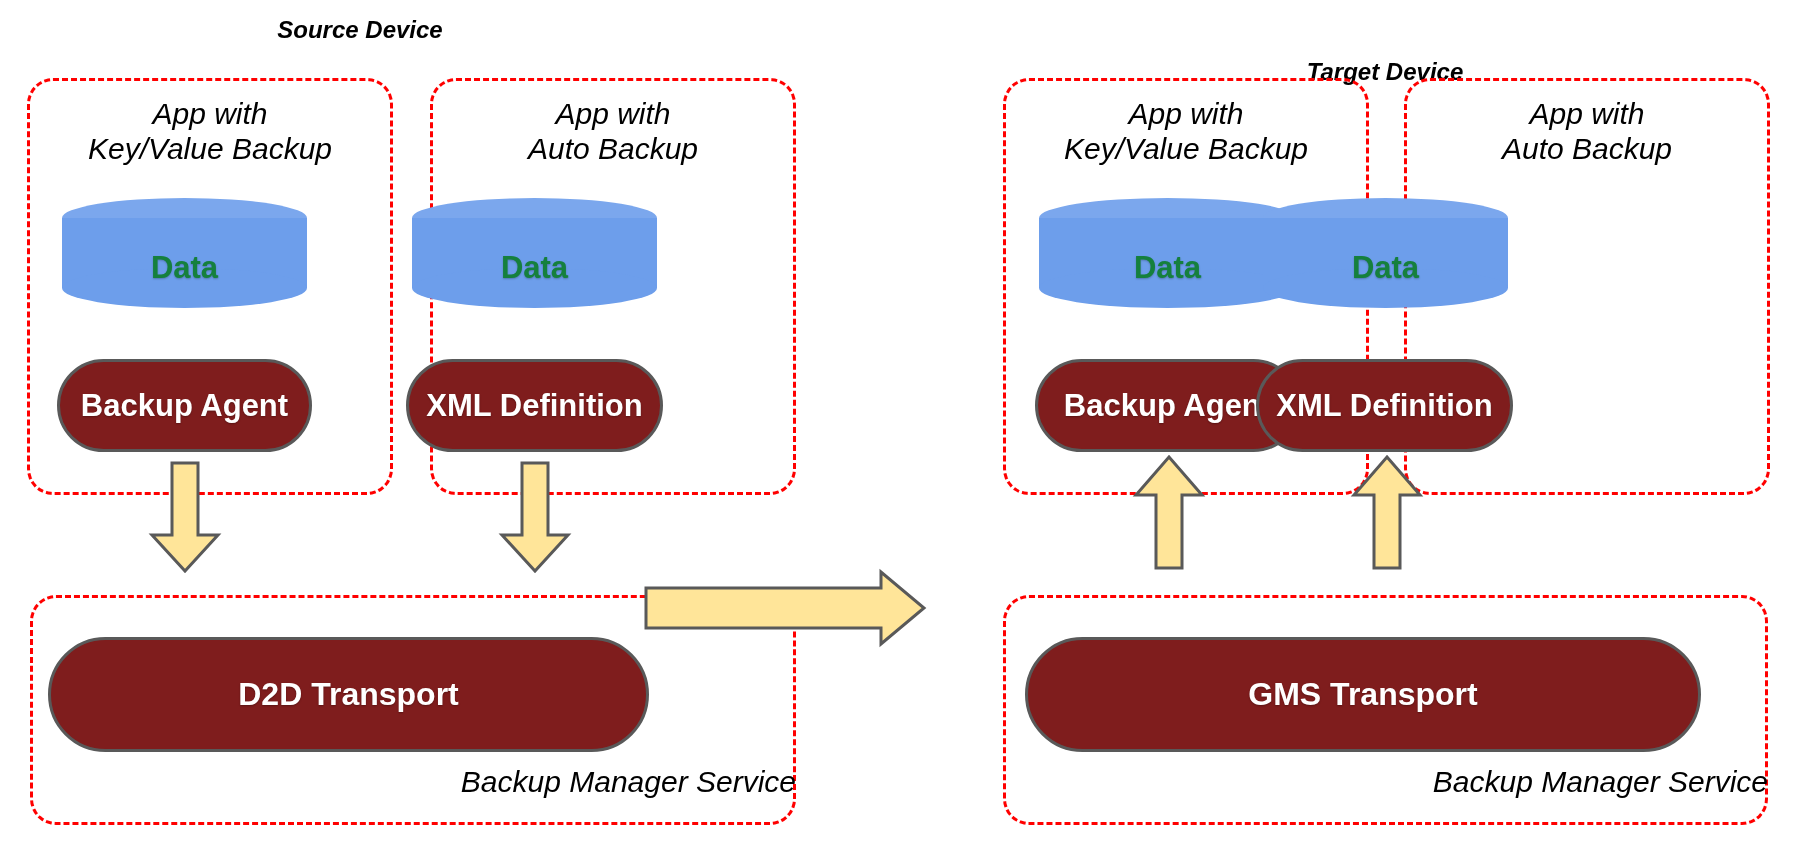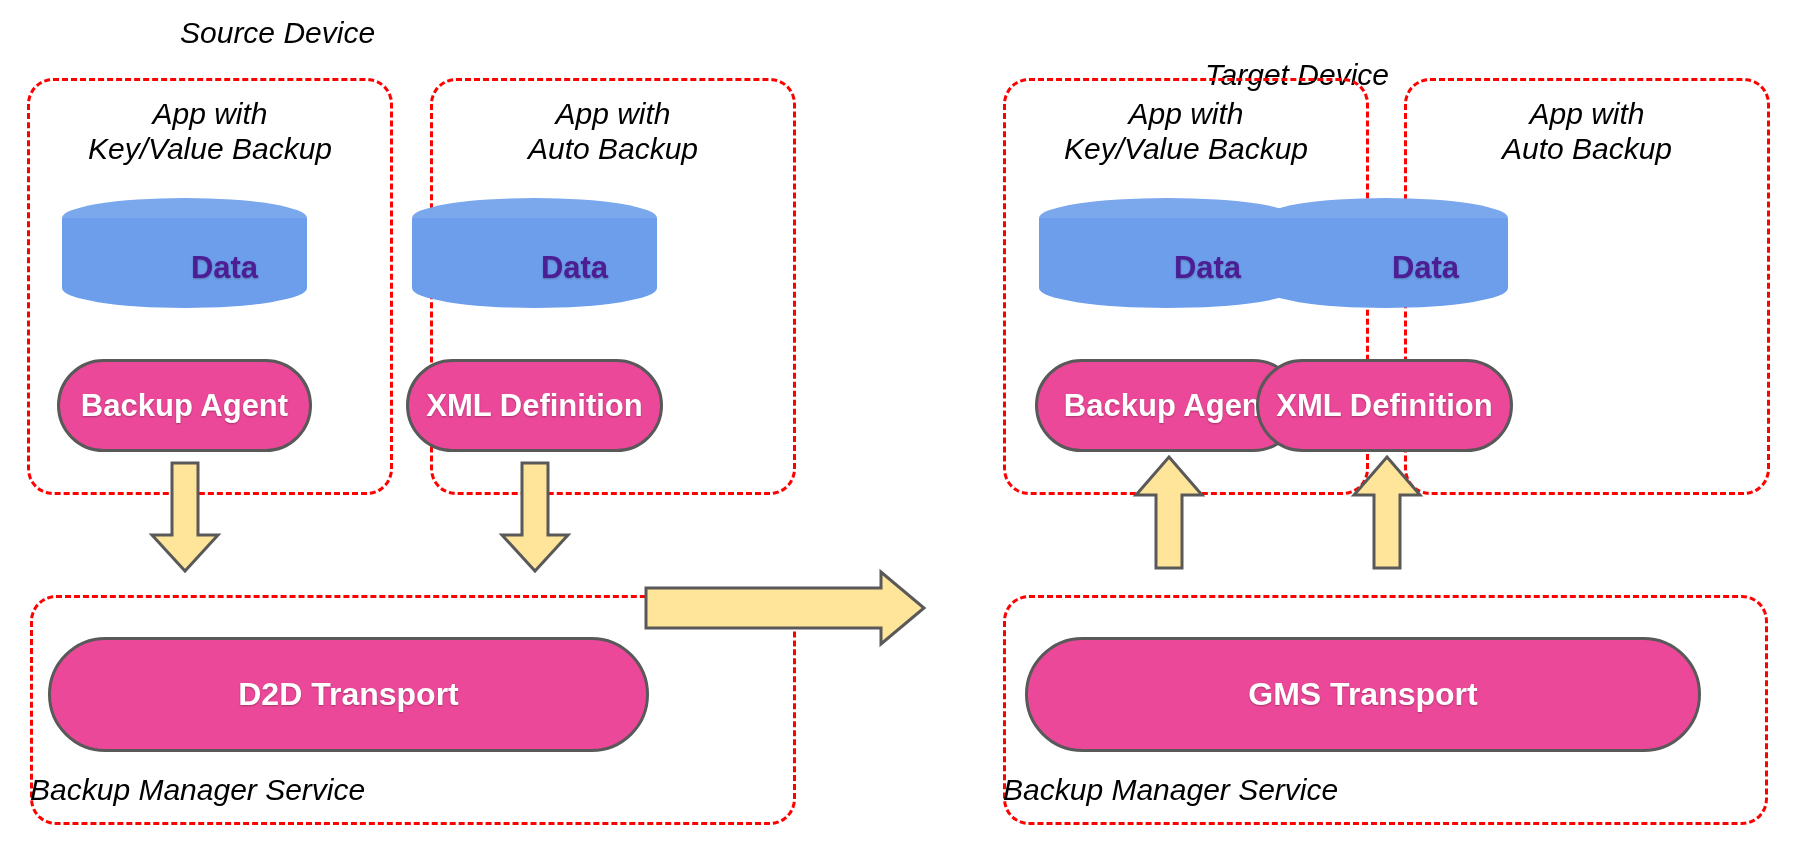--- a/index.html
+++ b/index.html
@@ -16,25 +16,26 @@
   }
   #stage {
     position: absolute;
     left: 0; top: 0;
     width: 1797px;
     height: 847px;
   }
   .device-title {
     position: absolute;
     font-style: italic;
-    font-size: 30px;
+    font-size: 24px;
     color: #000000;
-    text-align: left;
+    text-align: center;
     white-space: nowrap;
     font-family: "Liberation Sans", sans-serif;
+    font-weight: bold;
   }
   #src-title { left: 180px; top: 16px; width: 360px; }
   #tgt-title { left: 1205px; top: 16px; width: 360px; margin-top: 42px; }
 
   .dashed-box {
     position: absolute;
     border: 3px dashed #ff0000;
     border-radius: 26px;
     box-sizing: border-box;
     background: transparent;
@@ -71,31 +72,30 @@
     position: absolute;
     left: 0;
     background: #6d9eeb;
     border-radius: 50%;
   }
   .cyl-label {
     position: absolute;
     left: 0;
     width: 100%;
     text-align: center;
-    color: #4c1d95;
+    color: #15803d;
     font-weight: bold;
     font-size: 31px;
     text-shadow: 0 1px 2px rgba(0,0,0,0.25);
-    margin-left: 40px;
   }
 
   
   .pill {
     position: absolute;
-    background: #ec4899;
+    background: #7f1d1d;
     border: 3px solid #595959;
     box-sizing: border-box;
     display: flex;
     align-items: center;
     justify-content: center;
     color: #ffffff;
     font-weight: bold;
     text-shadow: 0 1px 2px rgba(0,0,0,0.3);
   }
 
@@ -109,23 +109,22 @@
     stroke: #595959;
     stroke-width: 3;
     stroke-linejoin: miter;
   }
 
   .bms-caption {
     position: absolute;
     font-style: italic;
     font-size: 30px;
     color: #000000;
-    text-align: left;
+    text-align: right;
     white-space: nowrap;
-    margin-top: 8px;
   }
 </style>
 </head>
 <body>
 
 <div id="stage">
 
   <div class="device-title" id="src-title">Source Device</div>
   <div class="device-title" id="tgt-title">Target Device</div>
 

